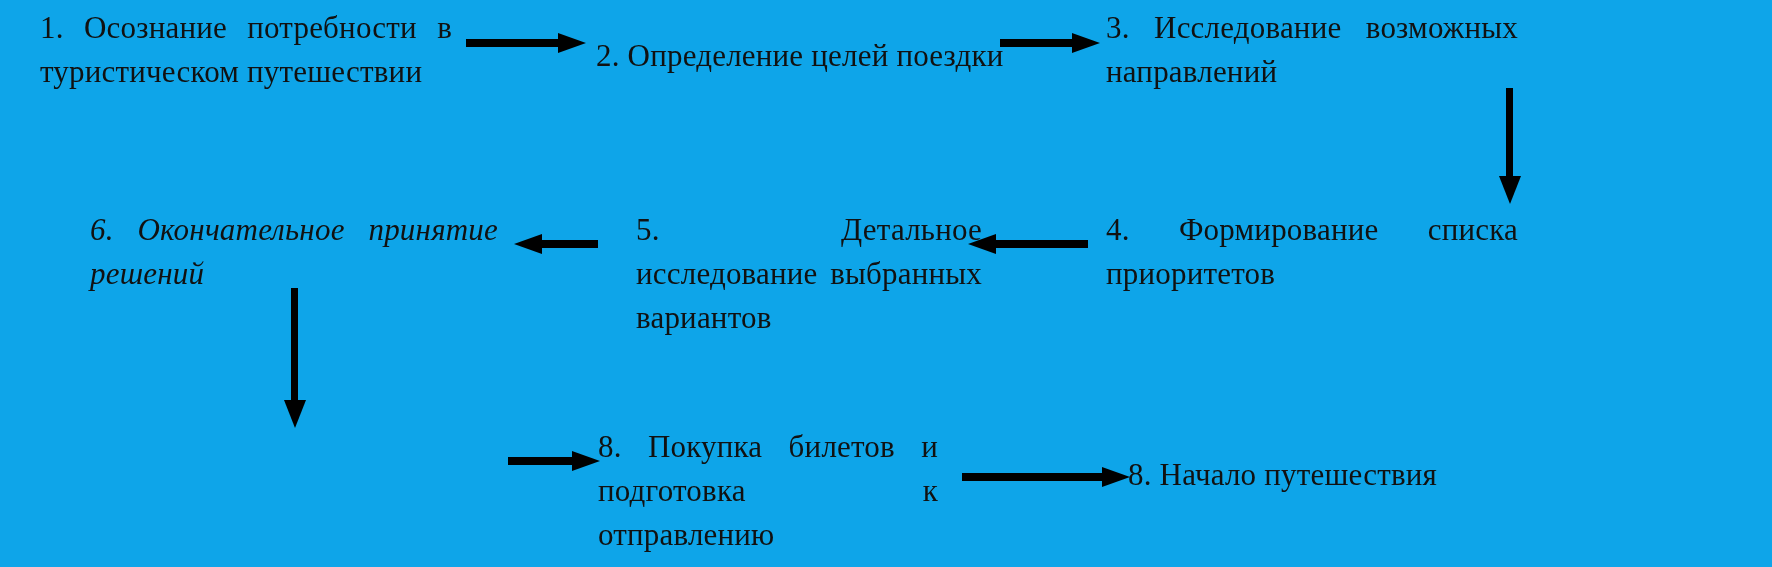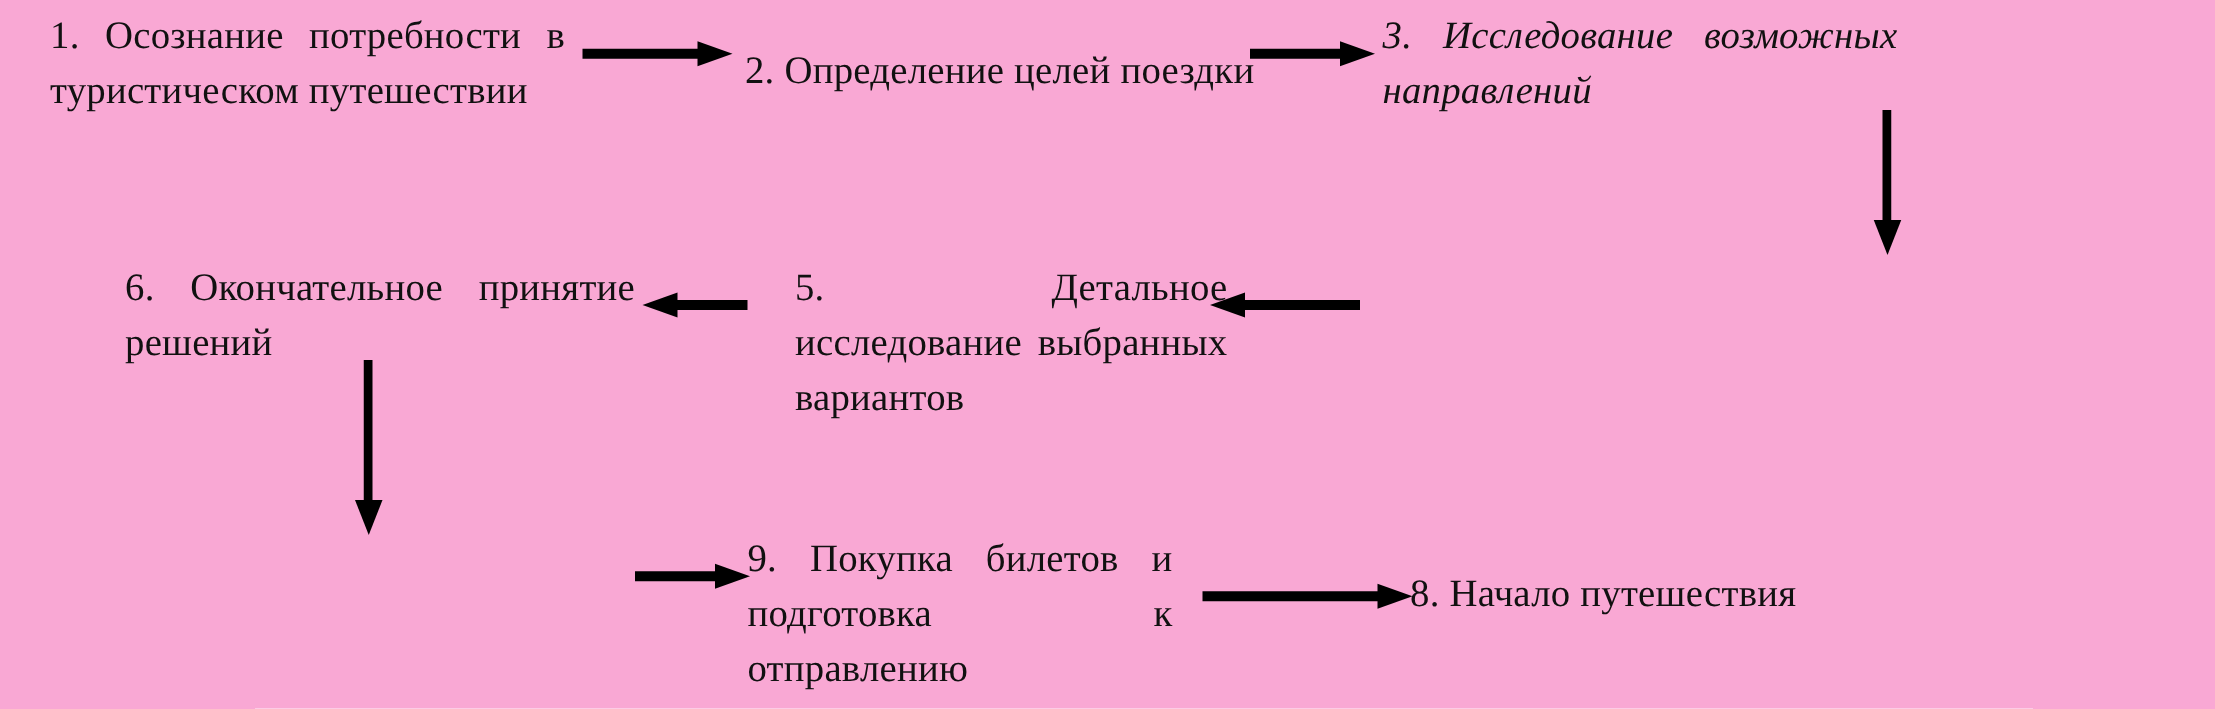--- a/index.html
+++ b/index.html
@@ -5,21 +5,21 @@
 <style>
   html, body {
     margin: 0;
     padding: 0;
     background: #ffffff;
   }
   #canvas {
     position: relative;
     width: 1772px;
     height: 567px;
-    background: #f9a8d4;
+    background: #0ea5e9;
     overflow: hidden;
     font-family: "Liberation Serif", "DejaVu Serif", serif;
     color: #111111;
   }
   .node {
     position: absolute;
     font-size: 31px;
     line-height: 44px;
     text-align: justify;
     text-align-last: left;
@@ -29,23 +29,23 @@
     letter-spacing: 0.2px;
   }
   .node.single {
     text-align: left;
     white-space: nowrap;
     margin-top: 12px;
   }
   
   #node-1 { left: 40px;   top: 6px;   width: 412px; }
   #node-2 { left: 596px;  top: 22px;  width: 400px; }
-  #node-3 { left: 1106px; top: 6px;   width: 412px; font-style: italic; }
+  #node-3 { left: 1106px; top: 6px;   width: 412px; }
 
-  #node-6 { left: 100px;   top: 208px; width: 408px; }
+  #node-6 { left: 90px;   top: 208px; width: 408px; font-style: italic; }
   #node-5 { left: 604px;  top: 208px; width: 346px; margin-left: 32px; }
   #node-4 { left: 1106px; top: 208px; width: 412px; }
 
   #node-7 { left: 90px;   top: 425px; width: 408px; }
   #node-8 { left: 598px;  top: 425px; width: 340px; }
   #node-9 { left: 1128px; top: 441px; width: 420px; }
 
   
   .arrow { position: absolute; }
   .arrow svg { display: block; overflow: visible; }
@@ -82,20 +82,21 @@
     <svg width="30" height="116" viewBox="0 0 30 116" aria-hidden="true">
       <rect class="v-shaft" x="11" y="0" width="7" height="92"></rect>
       <polygon class="head" points="4,88 26,88 15,116"></polygon>
     </svg>
   </div>
 
   <div class="node" id="node-6">6. Окончательное принятие решений</div>
 
   <div class="node" id="node-5">5. Детальное исследование выбранных вариантов</div>
 
+  <div class="node" id="node-4">4. Формирование списка приоритетов</div>
 
   <div class="arrow" id="arrow-4-5" style="left:958px; top:229px;">
     <svg width="130" height="30" viewBox="0 0 130 30" aria-hidden="true">
       <rect class="h-shaft" x="30" y="11" width="100" height="8"></rect>
       <polygon class="head" points="38,5 38,25 10,15"></polygon>
     </svg>
   </div>
 
   <div class="arrow" id="arrow-5-6" style="left:506px; top:229px;">
     <svg width="92" height="30" viewBox="0 0 92 30" aria-hidden="true">
@@ -105,21 +106,21 @@
   </div>
 
   <div class="arrow" id="arrow-6-7" style="left:280px; top:288px;">
     <svg width="30" height="140" viewBox="0 0 30 140" aria-hidden="true">
       <rect class="v-shaft" x="11" y="0" width="7" height="116"></rect>
       <polygon class="head" points="4,112 26,112 15,140"></polygon>
     </svg>
   </div>
 
 
-  <div class="node" id="node-8">9. Покупка билетов и подготовка к отправлению</div>
+  <div class="node" id="node-8">8. Покупка билетов и подготовка к отправлению</div>
 
   <div class="node single" id="node-9">8. Начало путешествия</div>
 
   <div class="arrow" id="arrow-7-8" style="left:508px; top:446px;">
     <svg width="92" height="30" viewBox="0 0 92 30" aria-hidden="true">
       <rect class="h-shaft" x="0" y="11" width="68" height="8"></rect>
       <polygon class="head" points="64,5 92,15 64,25"></polygon>
     </svg>
   </div>
 

